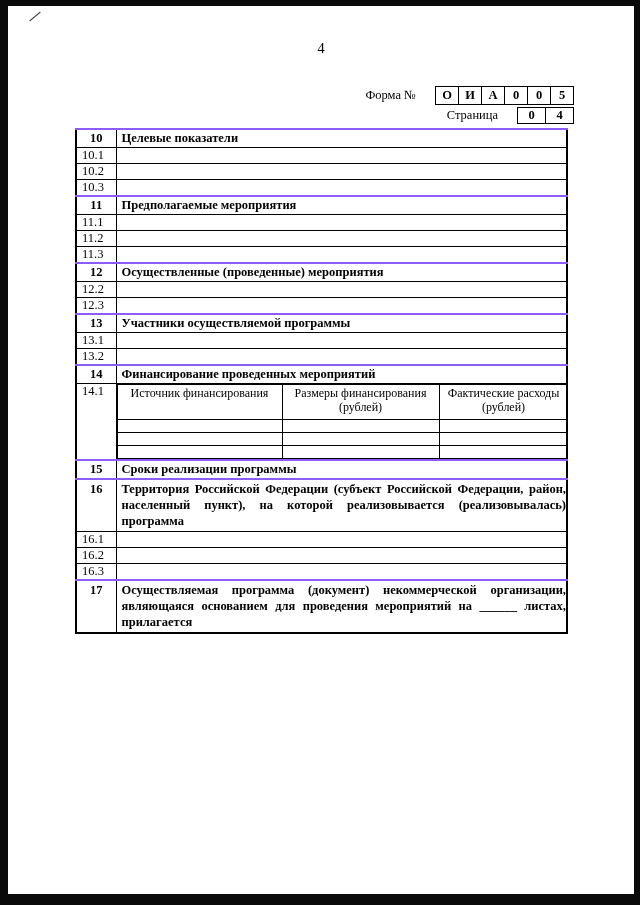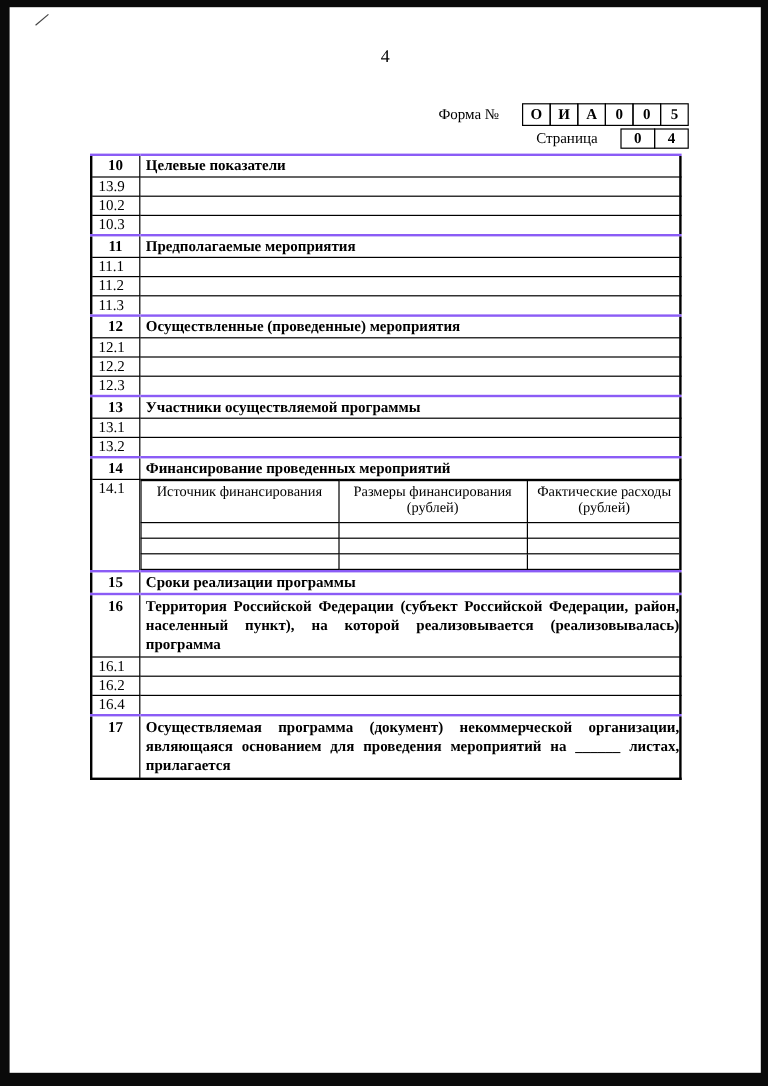--- a/index.html
+++ b/index.html
@@ -143,21 +143,21 @@
       <colgroup>
           <col class="c-num">
           <col class="c-lab">
         </colgroup>
       <tbody>
         <tr class="section">
           <td class="num">10</td>
           <td class="lab">Целевые показатели</td>
         </tr>
         <tr class="sub">
-          <td class="num">13.9</td>
+          <td class="num">10.1</td>
           <td class="lab"></td>
         </tr>
         <tr class="sub">
           <td class="num">10.2</td>
           <td class="lab"></td>
         </tr>
         <tr class="sub">
           <td class="num">10.3</td>
           <td class="lab"></td>
         </tr>
@@ -173,24 +173,20 @@
           <td class="num">11.2</td>
           <td class="lab"></td>
         </tr>
         <tr class="sub">
           <td class="num">11.3</td>
           <td class="lab"></td>
         </tr>
         <tr class="section">
           <td class="num">12</td>
           <td class="lab">Осуществленные (проведенные) мероприятия</td>
-        </tr>
-        <tr class="sub">
-          <td class="num">12.1</td>
-          <td class="lab"></td>
         </tr>
         <tr class="sub">
           <td class="num">12.2</td>
           <td class="lab"></td>
         </tr>
         <tr class="sub">
           <td class="num">12.3</td>
           <td class="lab"></td>
         </tr>
         <tr class="section">
@@ -253,21 +249,21 @@
         </tr>
         <tr class="sub">
           <td class="num">16.1</td>
           <td class="lab"></td>
         </tr>
         <tr class="sub">
           <td class="num">16.2</td>
           <td class="lab"></td>
         </tr>
         <tr class="sub">
-          <td class="num">16.4</td>
+          <td class="num">16.3</td>
           <td class="lab"></td>
         </tr>
         <tr class="section multiline">
           <td class="num">17</td>
           <td class="lab">Осуществляемая программа (документ) некоммерческой организации, являющаяся основанием для проведения мероприятий на ______ листах, прилагается</td>
         </tr>
       </tbody>
     </table>
   </div>
 </div>

